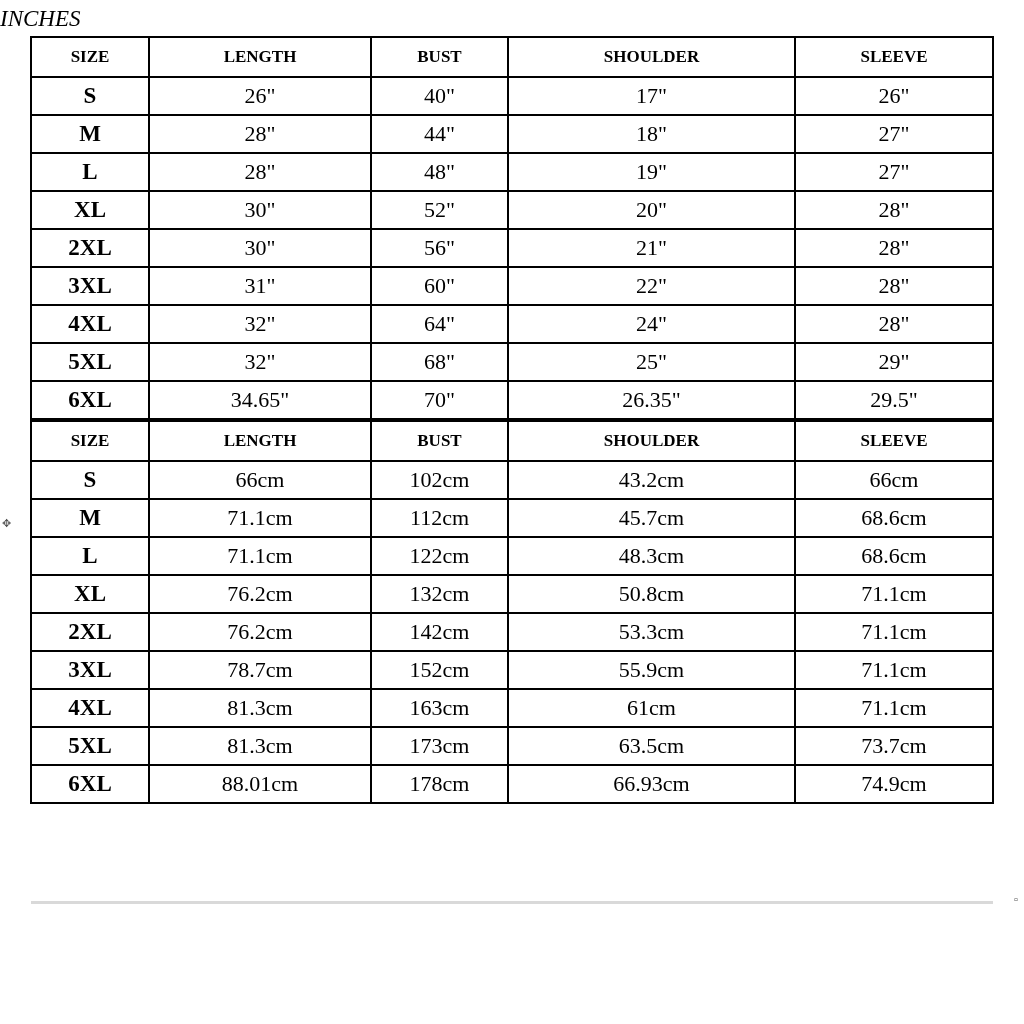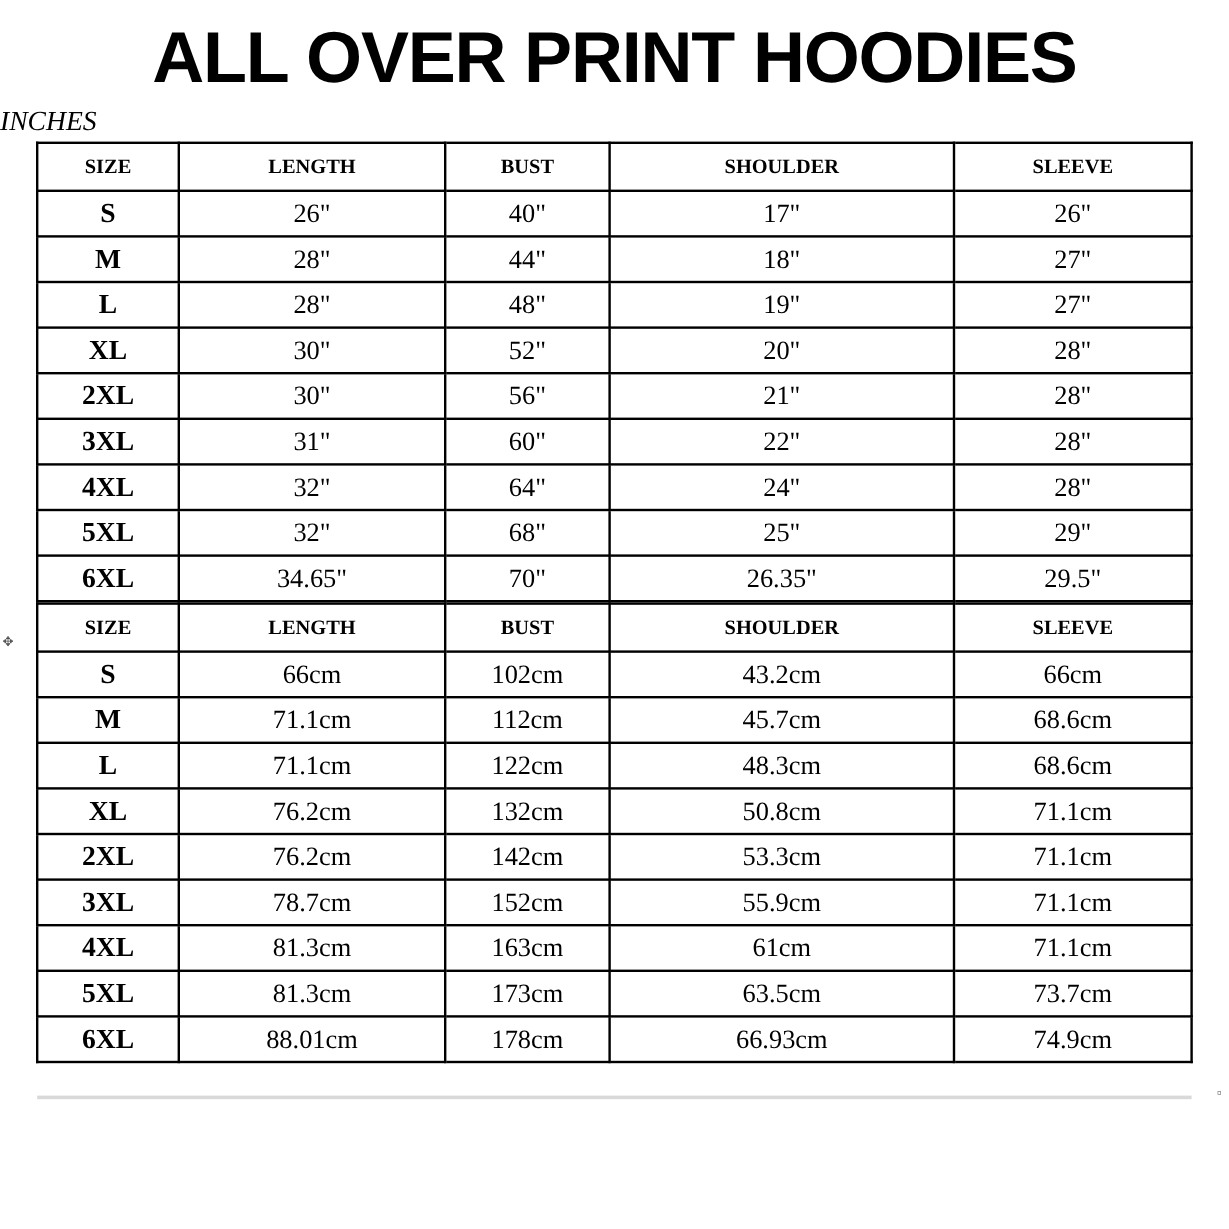--- a/index.html
+++ b/index.html
@@ -91,21 +91,20 @@
     bottom: 126px;
     height: 3px;
     background: #d9d9d9;
   }
 </style>
 </head>
 <body>
 
 <div class="page">
 
-  <div class="title">ALL OVER PRINT HOODIES</div>
 
   <div class="table-block">
     <div class="unit-label">INCHES</div>
     <table class="size-table">
       <colgroup>
         <col class="c-size">
           <col class="c-length">
           <col class="c-bust">
           <col class="c-shoulder">
           <col class="c-sleeve">

